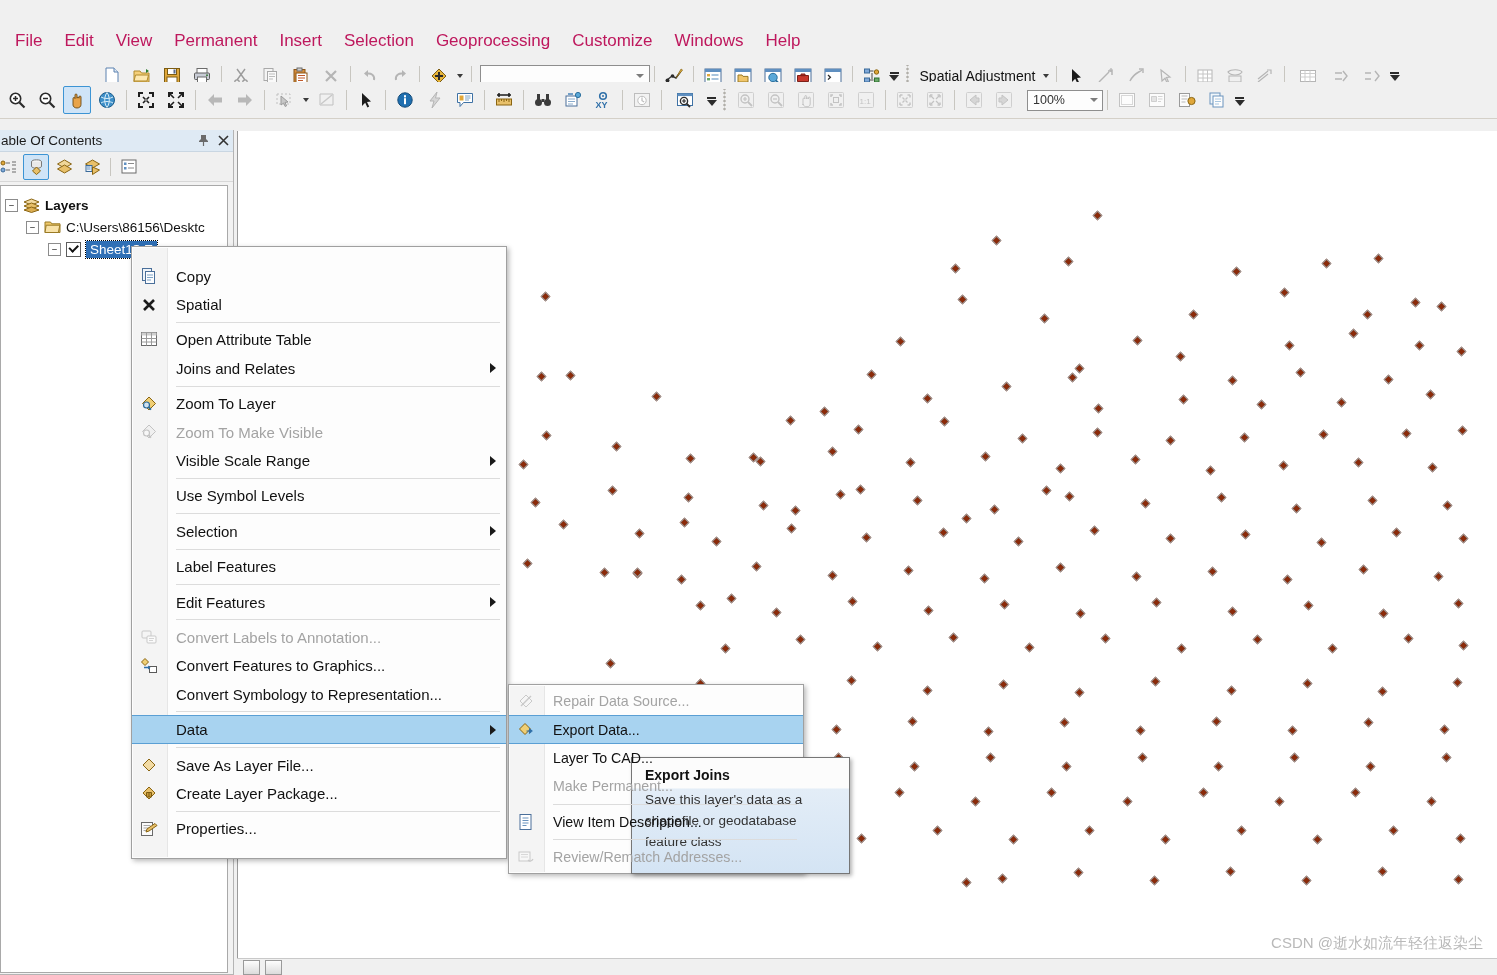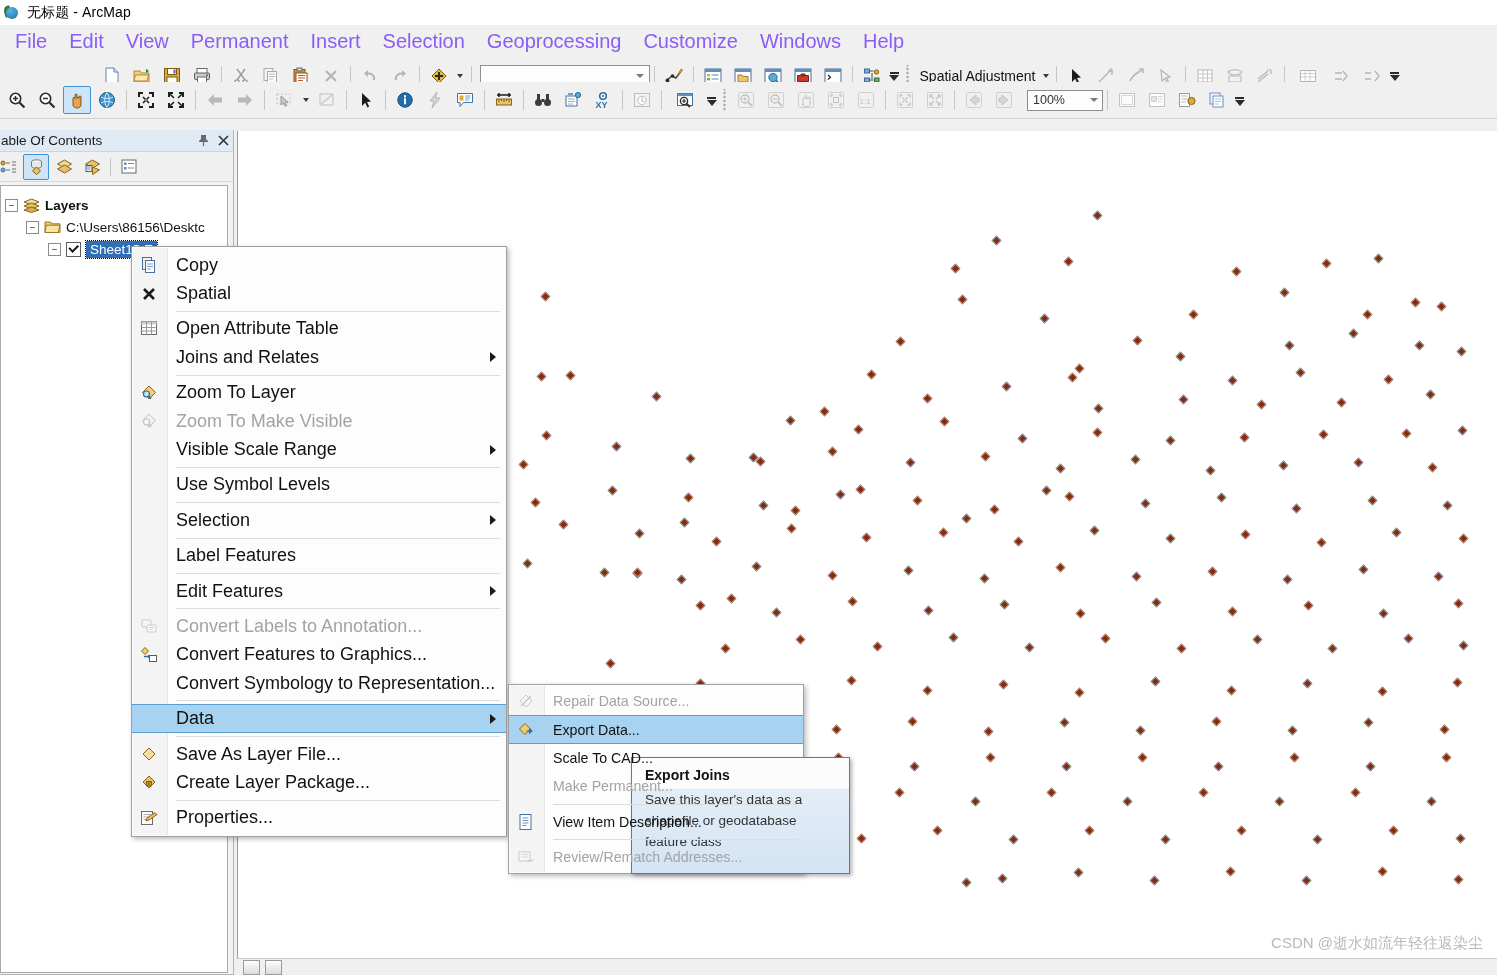--- a/index.html
+++ b/index.html
@@ -23,21 +23,21 @@
   .tb-icon .leaf{position:absolute;left:0px;top:1px;width:7px;height:11px;background:#2f7d32;
      border-radius:60% 10% 60% 10%;transform:rotate(-18deg);}
   .tb-title{font-size:14px;color:#000;letter-spacing:0.1px;white-space:nowrap;}
 
   
   .menubar{
     position:absolute;left:0;top:25px;width:1497px;height:32px;
     background:#f0f0f0;display:flex;align-items:center;padding-left:4px;box-sizing:border-box;
   }
   .menu-item{
-    font-size:20px;color:#8b5cf6;padding:4px 11px;cursor:default;white-space:nowrap;border-radius:2px;
+    font-size:17px;color:#be185d;padding:4px 11px;cursor:default;white-space:nowrap;border-radius:2px;
   }
 
   
   .toolbar{
     position:absolute;left:0;width:1497px;height:37px;background:#f0f0f0;
     display:flex;align-items:center;box-sizing:border-box;padding-left:2px;
   }
   .toolbar.row1{top:57px;justify-content:center;}
   .toolbar.row2{top:82px;border-bottom:1px solid #d4d0c8;}
   .tbtn{
@@ -104,21 +104,21 @@
 
   
   .botstrip{position:absolute;left:237px;bottom:0;width:1260px;height:17px;background:#f0f0f0;border-top:1px solid #c9c9c9;
      display:flex;align-items:center;padding-left:6px;box-sizing:border-box;overflow:hidden;}
   .botstrip .mini{width:15px;height:13px;margin-right:5px;background:linear-gradient(#fdfdfd,#dcdcdc);border:1px solid #9a9a9a;}
 
   
   .ctxmenu{
     position:absolute;left:131px;top:246px;width:376px;
     background:#fdfdfd;border:1px solid #a0a0a0;box-shadow:2px 2px 5px rgba(0,0,0,.28);
-    box-sizing:border-box;padding:4px 0;font-size:18px;color:#111;
+    box-sizing:border-box;padding:15px 0;font-size:15px;color:#111;
   }
   .ctxmenu:before{
     content:"";position:absolute;left:1px;top:1px;bottom:1px;width:34px;background:#f4f4f4;
     border-right:1px solid #e6e6e6;
   }
   .ctxitem{position:relative;height:28.4px;display:flex;align-items:center;padding-left:44px;
      white-space:nowrap;cursor:default;box-sizing:border-box;z-index:1;}
   .ctxitem.disabled{color:#a3a3a3;}
   .ctxitem.highlight{background:#a8d3f0;border:1px solid #5a9fd4;border-left:none;border-right:none;}
   .ctxsep{height:1px;background:#dcdcdc;margin:3px 6px 3px 44px;position:relative;z-index:1;}
@@ -148,27 +148,20 @@
   .tt-body{font-size:13.5px;color:#333;line-height:1.55;}
 
   
   .watermark{position:absolute;right:14px;bottom:22px;font-size:15px;color:#b9b9b9;white-space:nowrap;}
 </style>
 </head>
 <body>
 
 <div id="app">
 
-  <div class="titlebar">
-    <div class="tb-icon">
-      <div class="leaf"></div>
-        <div class="globe"></div>
-    </div>
-    <div class="tb-title">无标题 - ArcMap</div>
-  </div>
 
   <div class="menubar">
     <div class="menu-item">File</div>
     <div class="menu-item">Edit</div>
     <div class="menu-item">View</div>
     <div class="menu-item">Permanent</div>
     <div class="menu-item">Insert</div>
     <div class="menu-item">Selection</div>
     <div class="menu-item">Geoprocessing</div>
     <div class="menu-item">Customize</div>
@@ -1129,21 +1122,21 @@
       <span class="ctxico">
         <svg width="18" height="18" viewBox="0 0 18 18">
             <path d="M8 2.5l5.5 5.5L8 13.5 2.5 8z" fill="#f0cf74" stroke="#8a6512"></path>
             <path d="M9.5 10h4.5M12.5 8l2.5 2-2.5 2z" fill="#2f6fa8" stroke="#2f6fa8" stroke-width="1.1"></path>
           </svg>
       </span>
       <span>Export Data...</span>
     </div>
 
     <div class="ctxitem">
-      <span>Scale To CAD...</span>
+      <span>Layer To CAD...</span>
     </div>
 
     <div class="ctxitem disabled">
       <span>Make Permanent...</span>
     </div>
     <div class="ctxsep"></div>
 
     <div class="ctxitem">
       <span class="ctxico">
         <svg width="18" height="18" viewBox="0 0 18 18">

